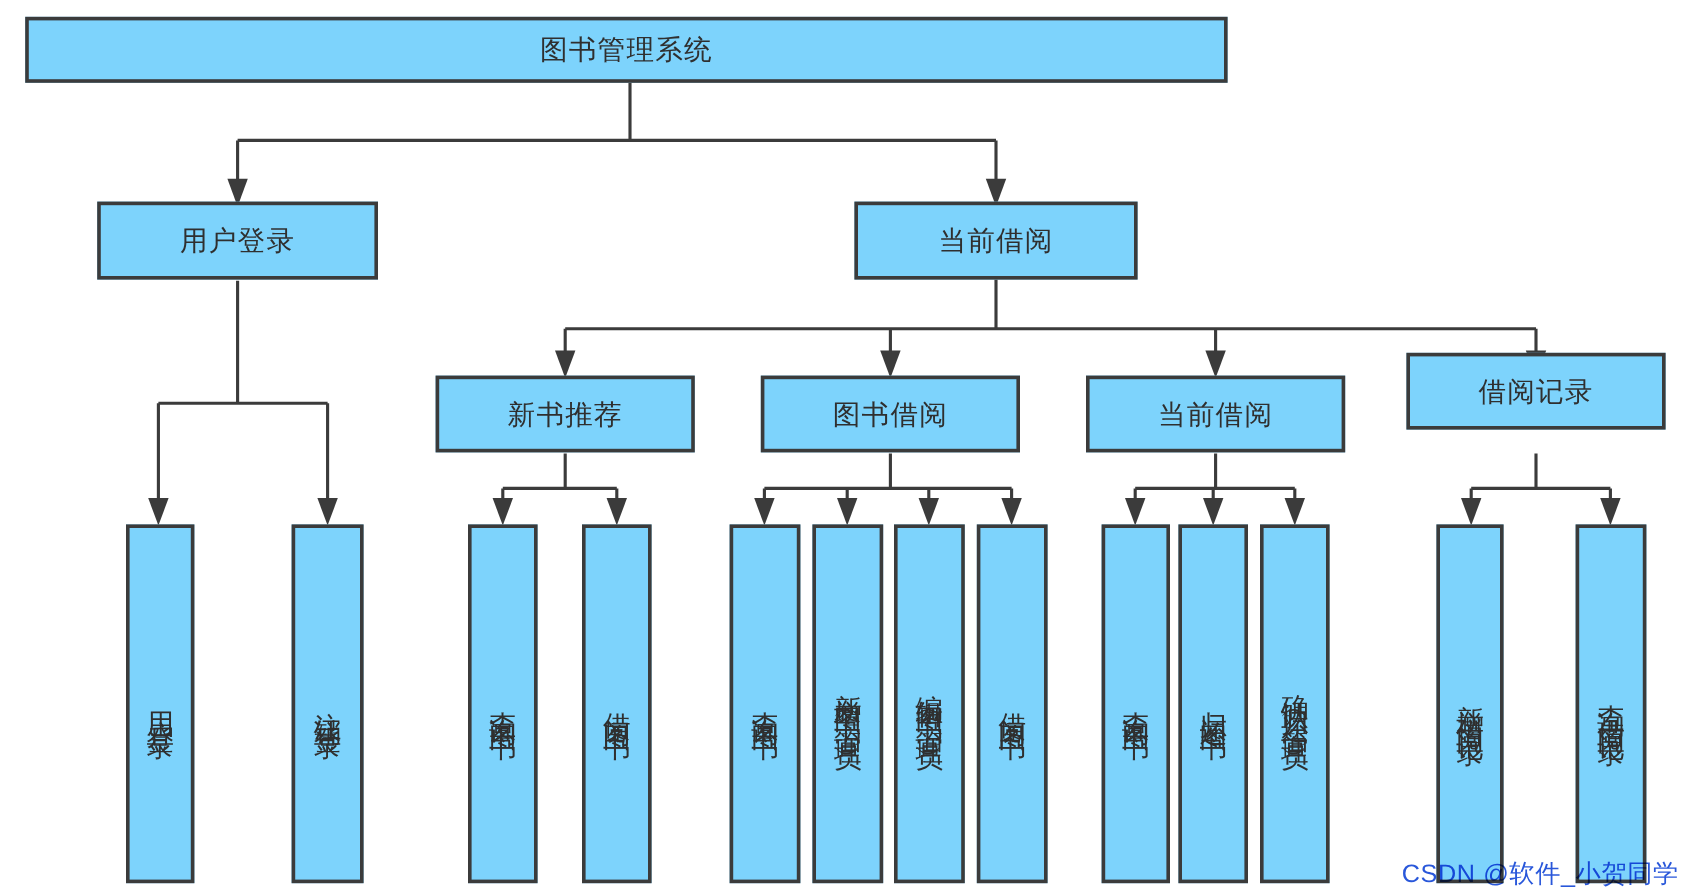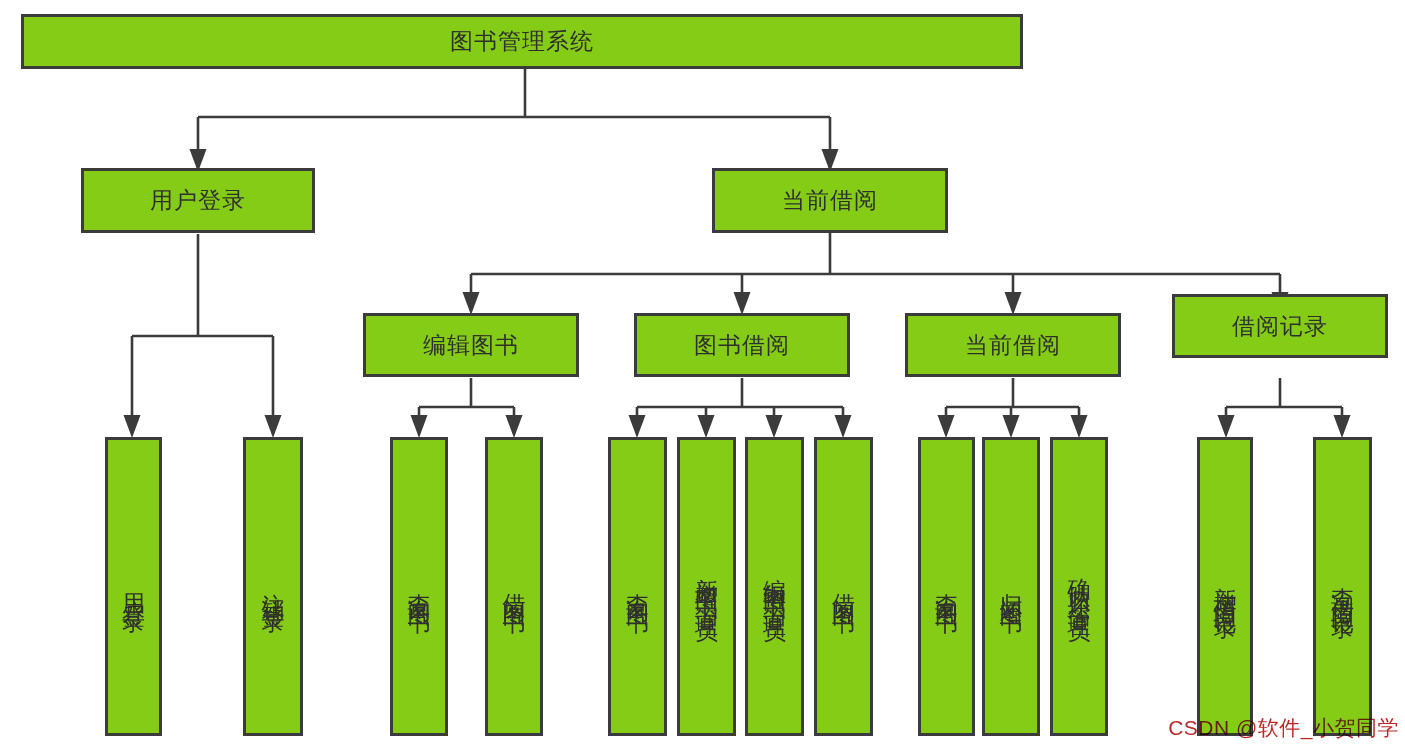--- a/index.html
+++ b/index.html
@@ -7,21 +7,21 @@
     position:relative;
     width:1405px;height:747px;
     background:#ffffff;
     font-family:"Liberation Sans","DejaVu Sans",sans-serif;
     overflow:hidden;
   }
   #connectors{position:absolute;left:0;top:0;width:1405px;height:747px;z-index:1;}
   .box{
     position:absolute;
     box-sizing:border-box;
-    background:#84cc16;
+    background:#7dd3fc;
     border:3px solid #3b3b3b;
     color:#2f2f2f;
     display:flex;align-items:center;justify-content:center;
     z-index:2;
     font-size:23px;
     letter-spacing:1px;
     white-space:nowrap;
   }
   .leaf span{
     writing-mode:vertical-rl;
@@ -78,21 +78,21 @@
       <polygon points="1217.5,415 1234.5,415 1226,438"></polygon>
       <polygon points="1333.5,415 1350.5,415 1342,438"></polygon>
     </g>
   </svg>
 
   <div class="box" style="left:21px;top:14px;width:1002px;height:55px">图书管理系统</div>
 
   <div class="box" style="left:81px;top:168px;width:234px;height:65px">用户登录</div>
   <div class="box" style="left:712px;top:168px;width:236px;height:65px">当前借阅</div>
 
-  <div class="box" style="left:363px;top:313px;width:216px;height:64px">编辑图书</div>
+  <div class="box" style="left:363px;top:313px;width:216px;height:64px">新书推荐</div>
   <div class="box" style="left:905px;top:313px;width:216px;height:64px">当前借阅</div>
   <div class="box" style="left:634px;top:313px;width:216px;height:64px">图书借阅</div>
   <div class="box" style="left:1172px;top:294px;width:216px;height:64px">借阅记录</div>
 
   <div class="box leaf" style="left:105px;top:437px;width:57px;height:299px">
     <span>用户登录</span>
   </div>
   <div class="box leaf" style="left:243px;top:437px;width:60px;height:299px">
     <span>注销登录</span>
   </div>
@@ -127,15 +127,15 @@
     <span>确认归还（管理员）</span>
   </div>
 
   <div class="box leaf" style="left:1197px;top:437px;width:56px;height:299px">
     <span>新增借阅记录</span>
   </div>
   <div class="box leaf" style="left:1313px;top:437px;width:59px;height:299px">
     <span>查询借阅记录</span>
   </div>
 
-  <div id="watermark" style="color: #b91c1c;">CSDN @软件_小贺同学</div>
+  <div id="watermark" style="color: #1d4ed8;">CSDN @软件_小贺同学</div>
 
 </div>
 
 </body></html>

